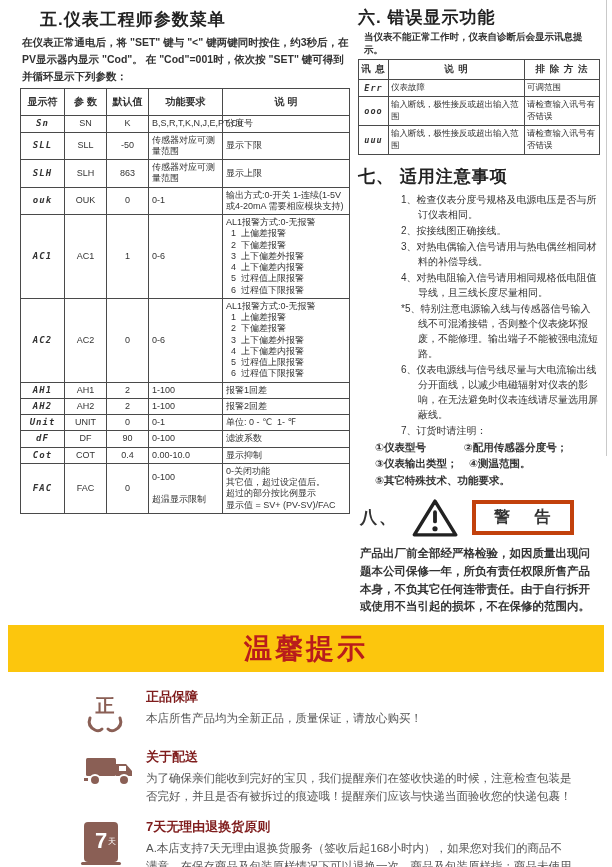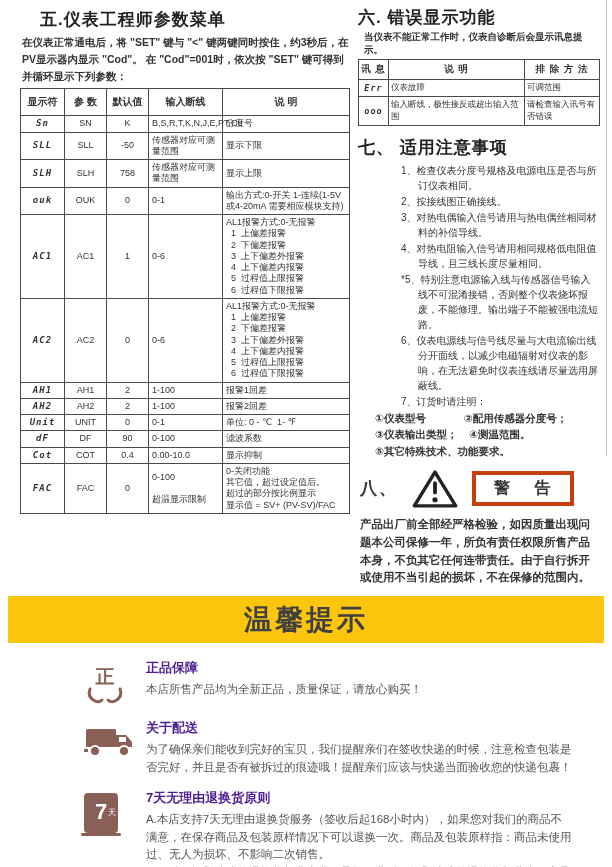--- a/index.html
+++ b/index.html
@@ -34,28 +34,28 @@
   .order-lines div { font-size:10.5px; font-weight:bold; line-height:1.6; white-space:pre-wrap; padding-left:17px; }
 
   .warn-row { display:flex; align-items:center; gap:14px; margin:8px 0 6px 2px; }
   .warn-prefix { font-size:17px; font-weight:bold; letter-spacing:2px; }
   .warn-tri { width:46px; height:42px; }
   .warn-box { border:4px solid #c2410c; font-size:16px; font-weight:bold; letter-spacing:10px; padding:3px 10px 3px 18px; }
   .warn-body { font-size:11.5px; font-weight:bold; line-height:1.55; margin-left:2px; }
 
   
   .banner { margin:9px 8px 0 8px; height:47px; background:#FCC60D; display:flex; align-items:center; justify-content:center; }
-  .banner span { font-size:28px; font-weight:bold; color:#404040; letter-spacing:3px; }
+  .banner span { font-size:28px; font-weight:bold; color:#b91c1c; letter-spacing:3px; }
 
   
   .tips { padding:16px 40px 10px 84px; }
   .tip { display:flex; margin-bottom:12px; }
   .tip-icon { flex:0 0 62px; display:flex; align-items:flex-start; justify-content:flex-start; padding-top:4px; }
   .tip-text { flex:1; }
-  .tip-head { color:#4c1d95; font-size:13px; font-weight:bold; margin-bottom:4px; }
+  .tip-head { color:#7f1d1d; font-size:13px; font-weight:bold; margin-bottom:4px; }
   .tip-body { font-size:11.5px; color:#555; line-height:1.55; white-space:pre-wrap; }
   .seven-tag { width:34px; height:40px; background:#8A5F55; border-radius:4px; position:relative; color:#fff; text-align:center; }
   .seven-tag .n7 { font-size:22px; font-weight:bold; line-height:38px; }
   .seven-tag .tian { position:absolute; right:2px; top:14px; font-size:8px; }
   .seven-tag::after { content:""; position:absolute; left:-3px; bottom:-3px; width:40px; height:3px; background:#8A5F55; border-radius:2px; }
 </style>
 </head>
 <body>
 
 <div class="top-doc">
@@ -70,21 +70,21 @@
           <col style="width:42px">
           <col style="width:42px">
           <col style="width:74px">
           <col>
         </colgroup>
       <thead>
           <tr id="param-head">
             <th>显示符</th>
             <th>参 数</th>
             <th>默认值</th>
-            <th>输入断线</th>
+            <th>功能要求</th>
             <th>说    明</th>
           </tr>
         </thead>
       <tbody id="param-rows">
           <tr>
             <td class="seg">Sn</td>
             <td class="c">SN</td>
             <td class="c">K</td>
             <td class="pre">B,S,R,T,K,N,J,E,PT,Cu</td>
             <td class="pre">分度号</td>
@@ -92,21 +92,21 @@
           <tr>
             <td class="seg">SLL</td>
             <td class="c">SLL</td>
             <td class="c">-50</td>
             <td class="pre">传感器对应可测量范围</td>
             <td class="pre">显示下限</td>
           </tr>
           <tr>
             <td class="seg">SLH</td>
             <td class="c">SLH</td>
-            <td class="c">758</td>
+            <td class="c">863</td>
             <td class="pre">传感器对应可测量范围</td>
             <td class="pre">显示上限</td>
           </tr>
           <tr>
             <td class="seg">ouk</td>
             <td class="c">OUK</td>
             <td class="c">0</td>
             <td class="pre">0-1</td>
             <td class="pre">输出方式:0-开关 1-连续(1-5V
 或4-20mA 需要相应模块支持)</td>
@@ -208,20 +208,25 @@
           <tr>
             <td class="seg">Err</td>
             <td>仪表故障</td>
             <td>可调范围</td>
           </tr>
           <tr>
             <td class="seg">ooo</td>
             <td>输入断线，极性接反或超出输入范围</td>
             <td>请检查输入讯号有否错误</td>
           </tr>
+          <tr>
+            <td class="seg">uuu</td>
+            <td>输入断线，极性接反或超出输入范围</td>
+            <td>请检查输入讯号有否错误</td>
+          </tr>
         </tbody>
     </table>
 
     <h1 class="sec-title sec7-title">七、 适用注意事项</h1>
     <ul class="notes" id="notes-list">
         <li>1、检查仪表分度号规格及电源电压是否与所订仪表相同。</li>
         <li>2、按接线图正确接线。</li>
         <li>3、对热电偶输入信号请用与热电偶丝相同材料的补偿导线。</li>
         <li>4、对热电阻输入信号请用相同规格低电阻值导线，且三线长度尽量相同。</li>
         <li>*5、特别注意电源输入线与传感器信号输入线不可混淆接错，否则整个仪表烧坏报废，不能修理。输出端子不能被强电流短路。</li>

